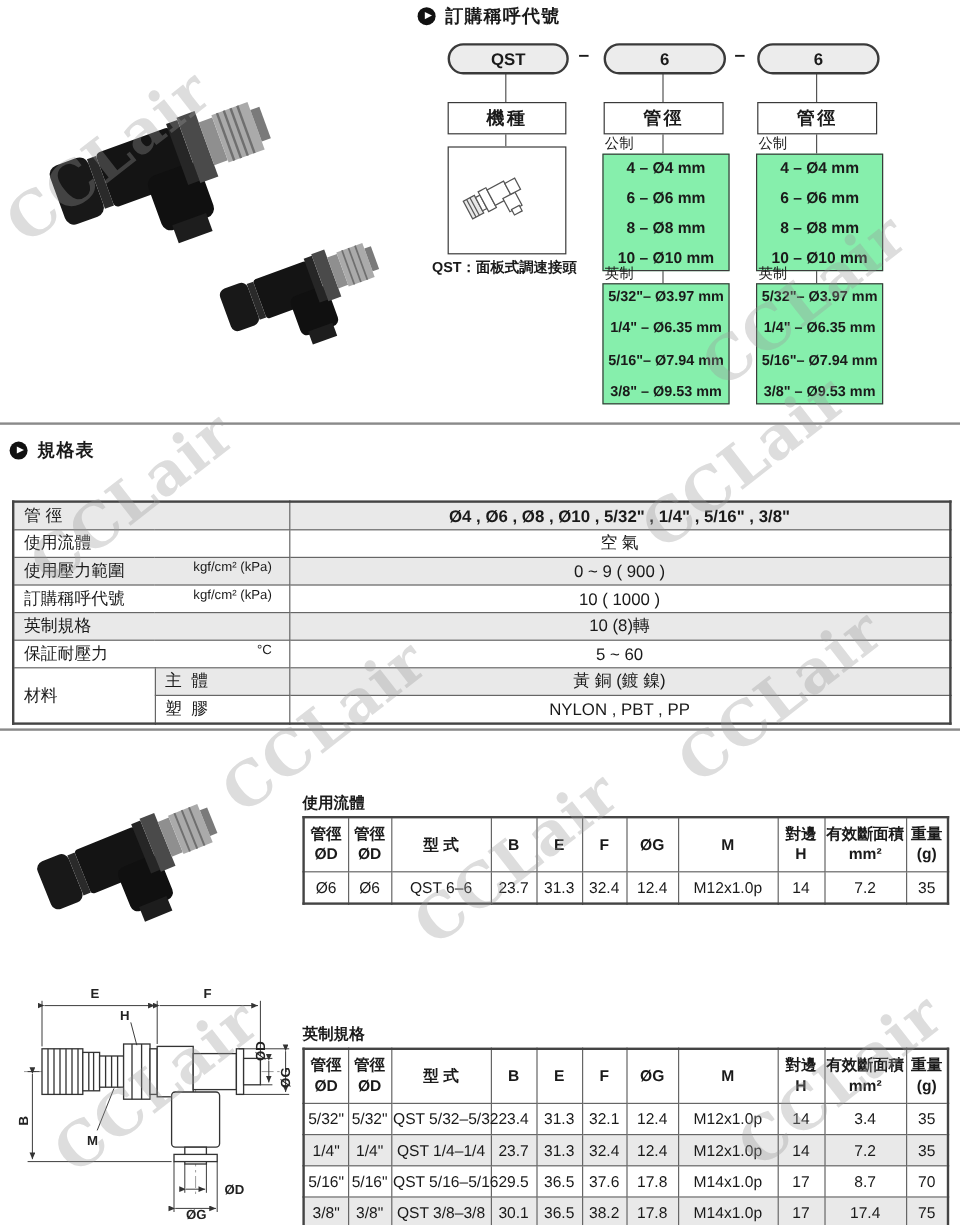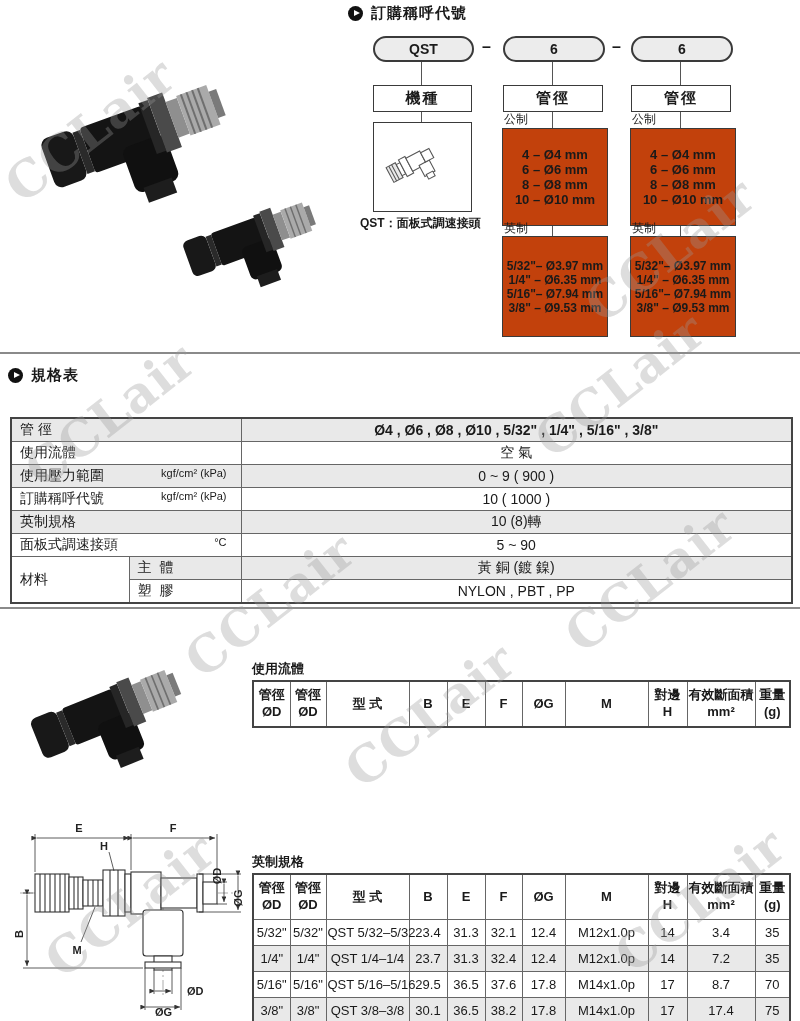--- a/index.html
+++ b/index.html
@@ -16,22 +16,22 @@
       border-top:3.5px solid transparent;border-bottom:3.5px solid transparent;}
   .sec-title{font-size:15px;font-weight:bold;letter-spacing:1px;}
   
   .pill{position:absolute;height:22px;border:2px solid #3a3a3a;border-radius:13px;background:#ececec;
         display:flex;align-items:center;justify-content:center;font-size:14px;font-weight:bold;z-index:2;}
   .dash{position:absolute;font-weight:bold;font-size:16px;z-index:2;}
   .obox{position:absolute;border:1.5px solid #3a3a3a;background:#fff;display:flex;align-items:center;
         justify-content:center;font-size:15px;font-weight:bold;letter-spacing:2px;z-index:2;}
   .vline{position:absolute;width:1px;background:#555;z-index:1;}
   .unitlbl{position:absolute;font-size:12px;z-index:2;}
-  .sizebox{position:absolute;border:1px solid #3a3a3a;background:#c2410c;display:flex;flex-direction:column;
-        justify-content:center;padding:3px 0;z-index:2;}
+  .sizebox{position:absolute;border:1px solid #3a3a3a;background:#86efac;display:flex;flex-direction:column;
+        justify-content:space-between;padding:3px 0;z-index:2;}
   .sizebox .size-item{text-align:center;font-weight:bold;white-space:nowrap;}
   .sizebox.metric .size-item{font-size:13px;}
   .sizebox.imperial .size-item{font-size:12px;}
   .imgbox{position:absolute;border:1px solid #3a3a3a;background:#fff;z-index:2;}
   .caption{position:absolute;font-size:12px;font-weight:bold;white-space:nowrap;z-index:2;}
   .divider{position:absolute;left:0;width:800px;height:0;border-top:2px solid #8a8a8a;z-index:2;}
   
   table{border-collapse:collapse;}
   .specs-table{position:absolute;left:10px;top:417px;width:781px;z-index:2;
         border:2px solid #444;font-size:14px;table-layout:fixed;}
@@ -220,24 +220,24 @@
         </tr>
         <tr>
           <td class="sp-lbl" colspan="2">
             <span class="l">英制規格</span>
             <span class="u"></span>
           </td>
           <td class="sp-val">10 (8)轉</td>
         </tr>
         <tr>
           <td class="sp-lbl" colspan="2">
-            <span class="l">面板式調速接頭</span>
+            <span class="l">保証耐壓力</span>
             <span class="u">°C</span>
           </td>
-          <td class="sp-val">5 ~ 90</td>
+          <td class="sp-val">5 ~ 60</td>
         </tr>
         <tr>
           <td rowspan="2" class="sp-mat">材料</td>
           <td class="sp-sub">主 體</td>
           <td class="sp-val">黃 銅 (鍍 鎳)</td>
         </tr>
         <tr>
           <td class="sp-sub">塑 膠</td>
           <td class="sp-val">NYLON , PBT , PP</td>
         </tr>
@@ -389,20 +389,33 @@
             <div>有效斷面積</div>
             <div>mm²</div>
           </th>
           <th>
             <div>重量</div>
             <div>(g)</div>
           </th>
         </tr>
       </thead>
     <tbody>
+        <tr>
+          <td>Ø6</td>
+          <td>Ø6</td>
+          <td>QST 6–6</td>
+          <td>23.7</td>
+          <td>31.3</td>
+          <td>32.4</td>
+          <td>12.4</td>
+          <td>M12x1.0p</td>
+          <td>14</td>
+          <td>7.2</td>
+          <td>35</td>
+        </tr>
       </tbody>
   </table>
 
   <div class="sub-title" style="left:252px;top:853px">英制規格</div>
   <table class="dim-table" style="top:873px">
     <colgroup>
       <col style="width:37px">
         <col style="width:36px">
         <col style="width:83px">
         <col style="width:38px">

